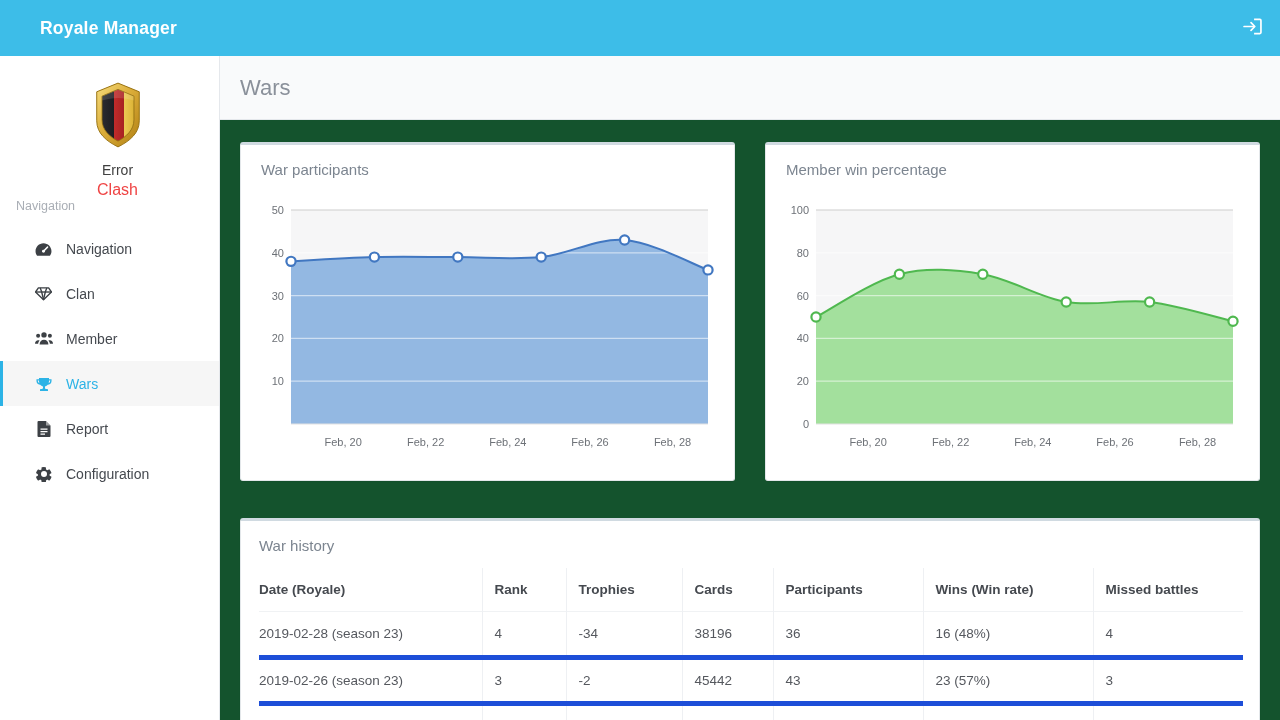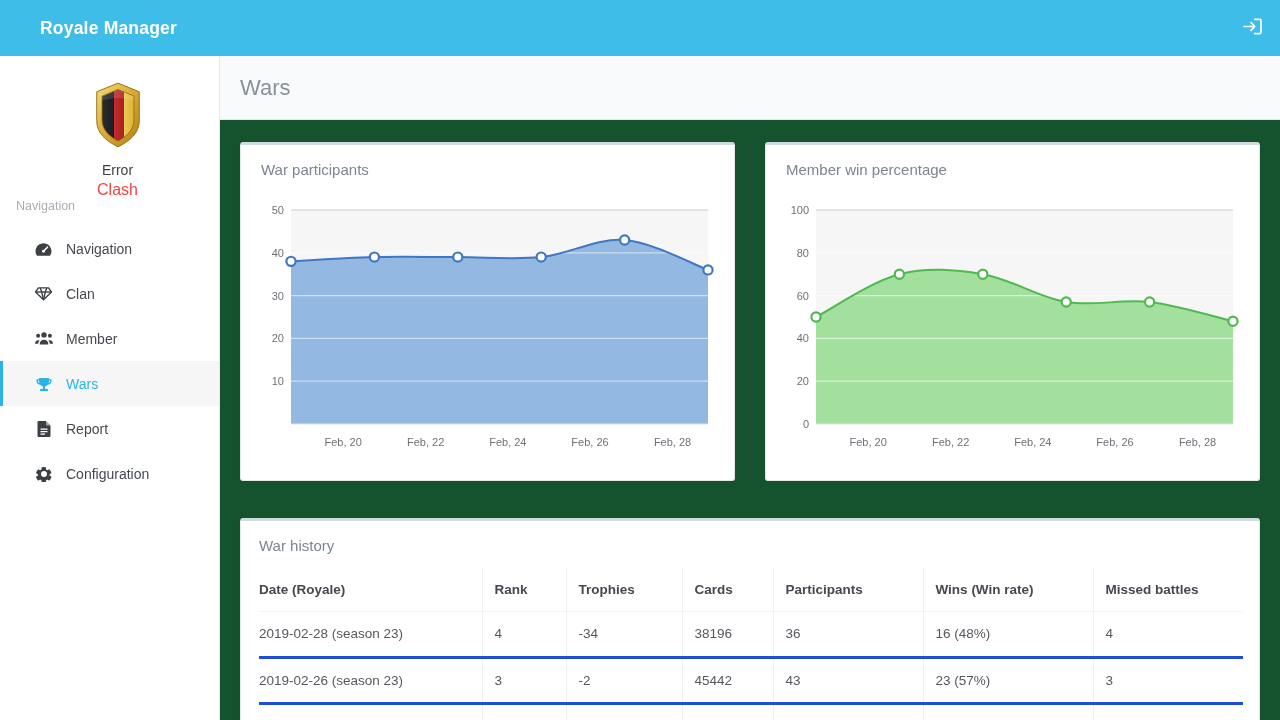--- a/index.html
+++ b/index.html
@@ -50,21 +50,21 @@
 
   .table-card { margin-top:37px; padding:16px 18px; min-height:220px; }
   .table-card h2 { margin-bottom:14px; }
   table { width:984px; border-collapse:collapse; table-layout:fixed; }
   th, td { text-align:left; font-size:13.5px; overflow:hidden; white-space:nowrap; }
   th { color:#45494f; font-weight:bold; height:43px; padding:0 8px 0 12px; }
   td { color:#55585e; height:46px; padding:0 8px 0 12px; }
   th:first-child, td:first-child { padding-left:0; }
   th + th, td + td { border-left:1px solid #eef0f3; }
   thead tr { border-bottom:1px solid #f0f2f4; }
-  tbody tr { border-bottom:3px solid #1d4ed8;margin-left:44px; }
+  tbody tr { border-bottom:5px solid #1d4ed8;margin-left:44px; }
 </style>
 </head>
 <body>
 
 <header class="topbar">
   <div class="brand">Royale Manager</div>
   <button class="signin-btn">
     <span>
       <svg viewBox="0 0 18 16" width="19" height="17" fill="none" stroke="#ffffff" stroke-width="1.6">
         <path d="M10.5 1.3H16c.55 0 1 .4 1 .9v11.6c0 .5-.45.9-1 .9h-5.5"></path>

